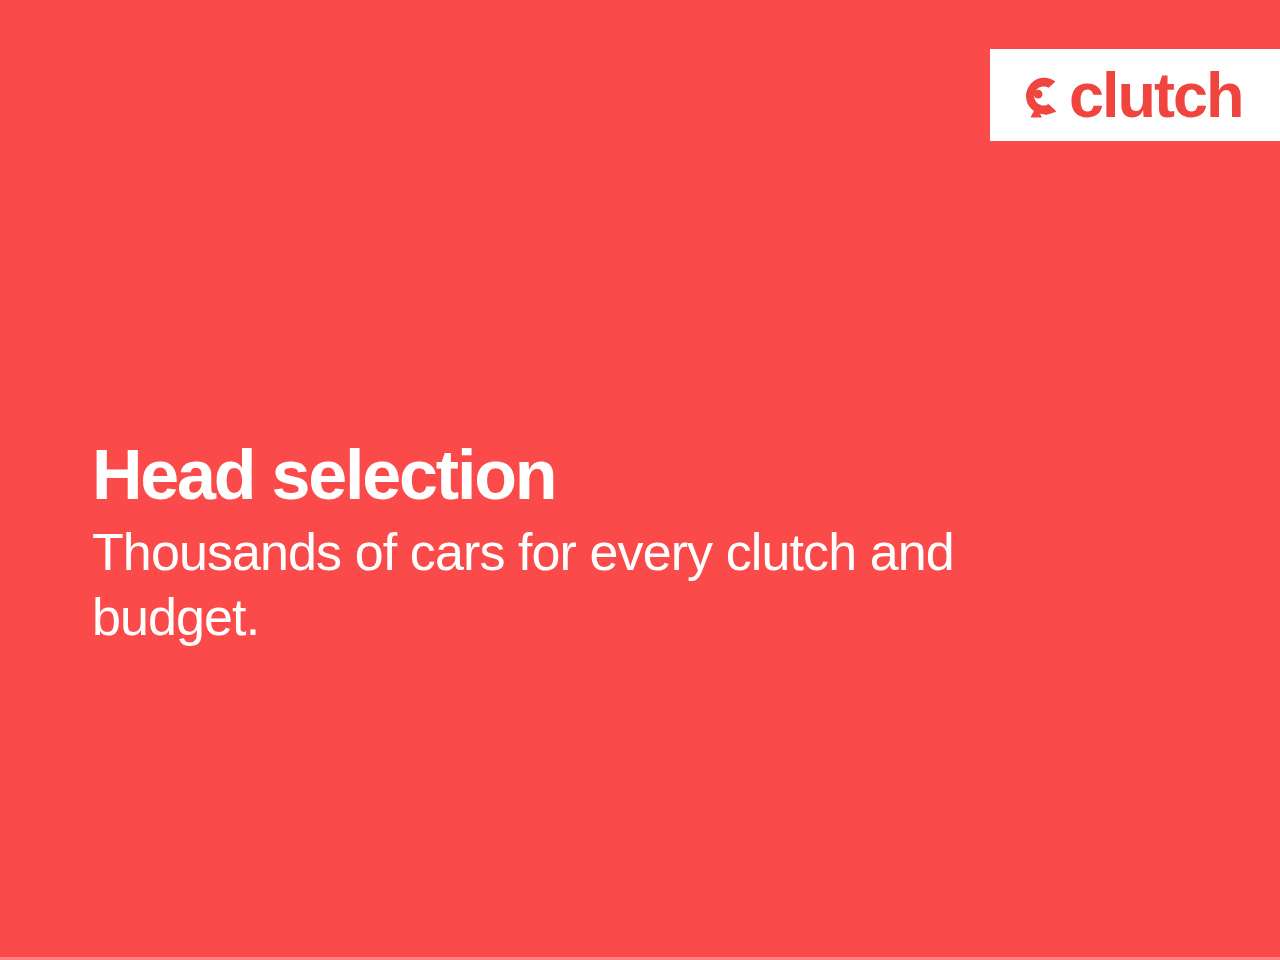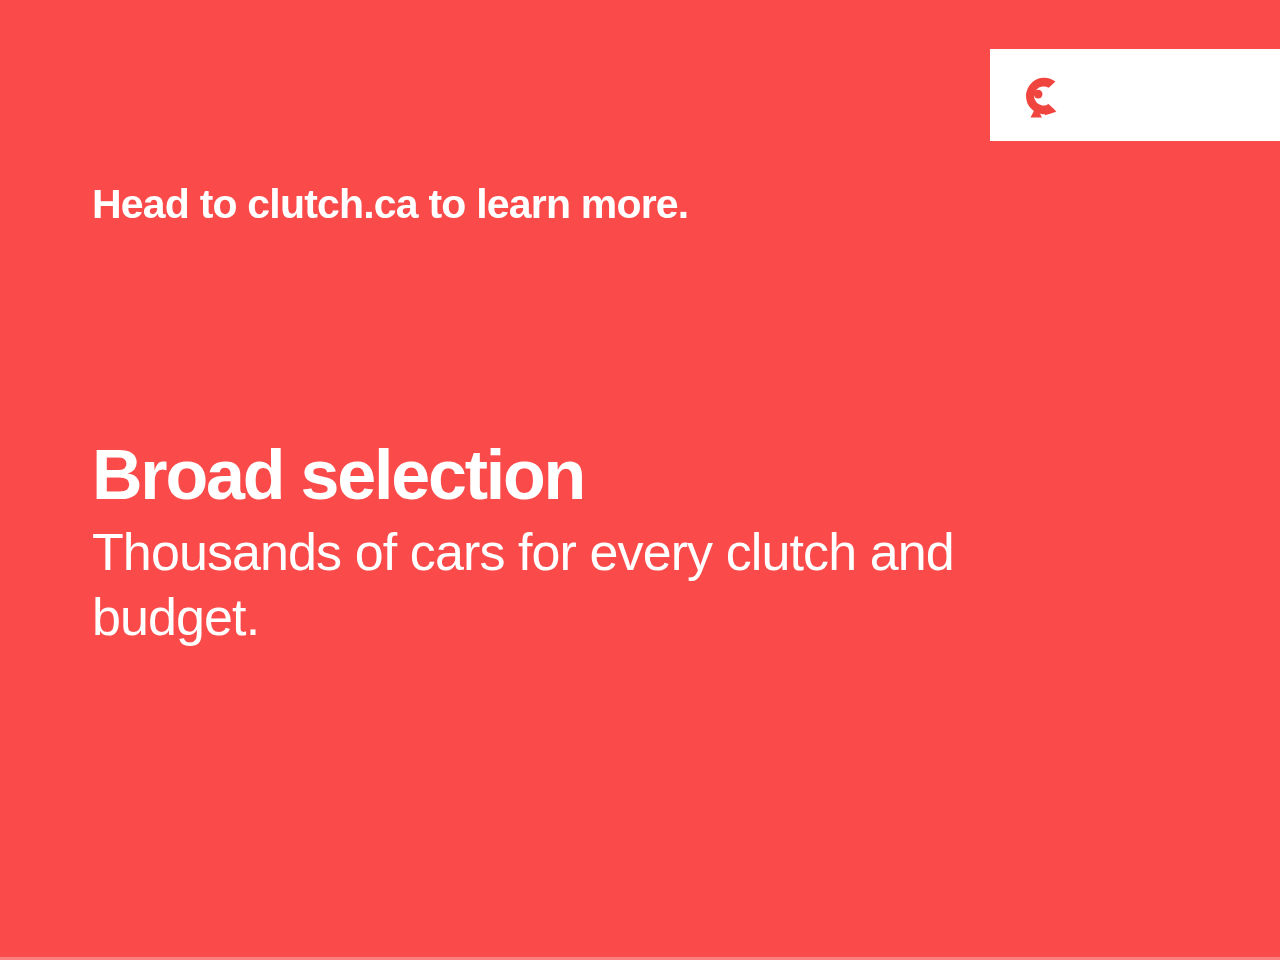--- a/index.html
+++ b/index.html
@@ -118,25 +118,25 @@
     <div class="logo-lockup">
       <svg class="logo-mark" viewBox="0 0 100 100" aria-hidden="true">
 
         <path d="M78 20 A38 38 0 1 0 78 80 L64 67 A20 20 0 1 1 64 33 Z" fill="#F0453F"></path>
 
         <circle cx="42" cy="46" r="9" fill="#F0453F"></circle>
 
         <path d="M38 72 L50 95 L26 95 Z" fill="#F0453F"></path>
         <path d="M62 66 L80 83 L56 90 Z" fill="#F0453F"></path>
       </svg>
+      <span class="logo-word">clutch</span>
     </div>
   </div>
 
-  <div class="eyebrow">Head to clutch.ca to learn more.</div>
 
   <div class="headline-block">
-    <h1 class="headline">Broad selection</h1>
+    <h1 class="headline">Head selection</h1>
     <p class="subhead">Thousands of cars for every clutch and budget.</p>
   </div>
 
   <div class="bottom-edge"></div>
 
 </div>
 
 </body></html>

